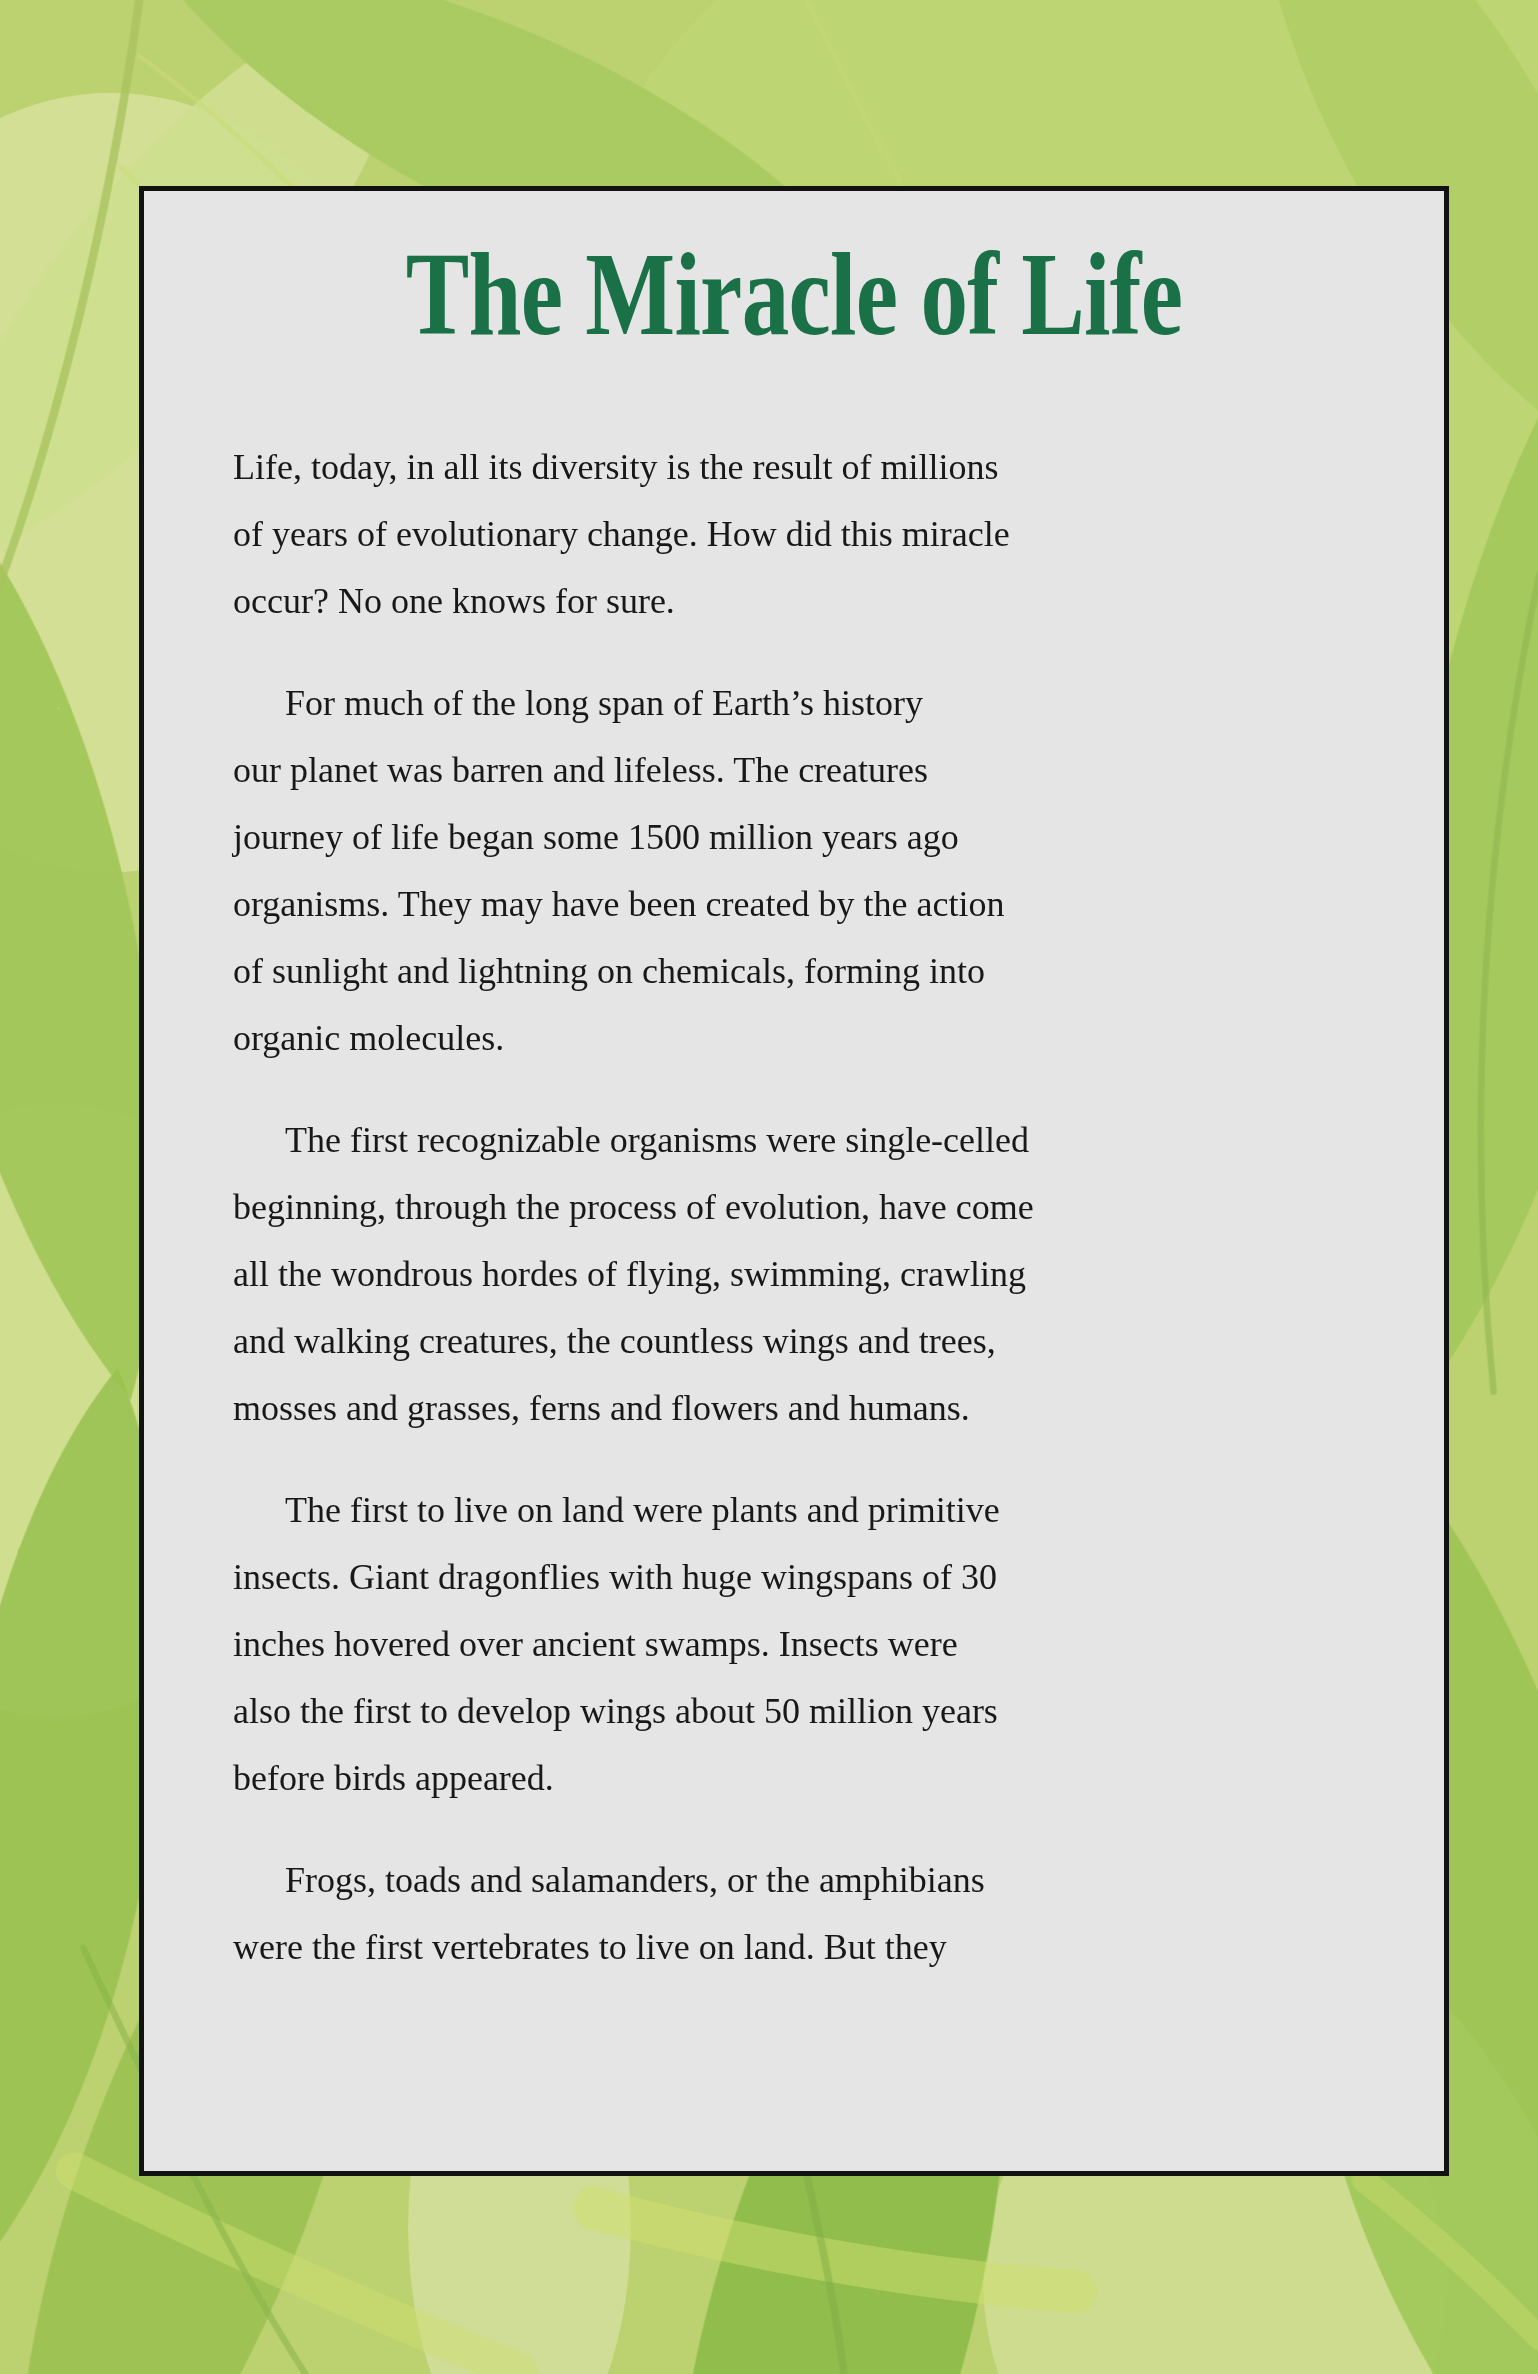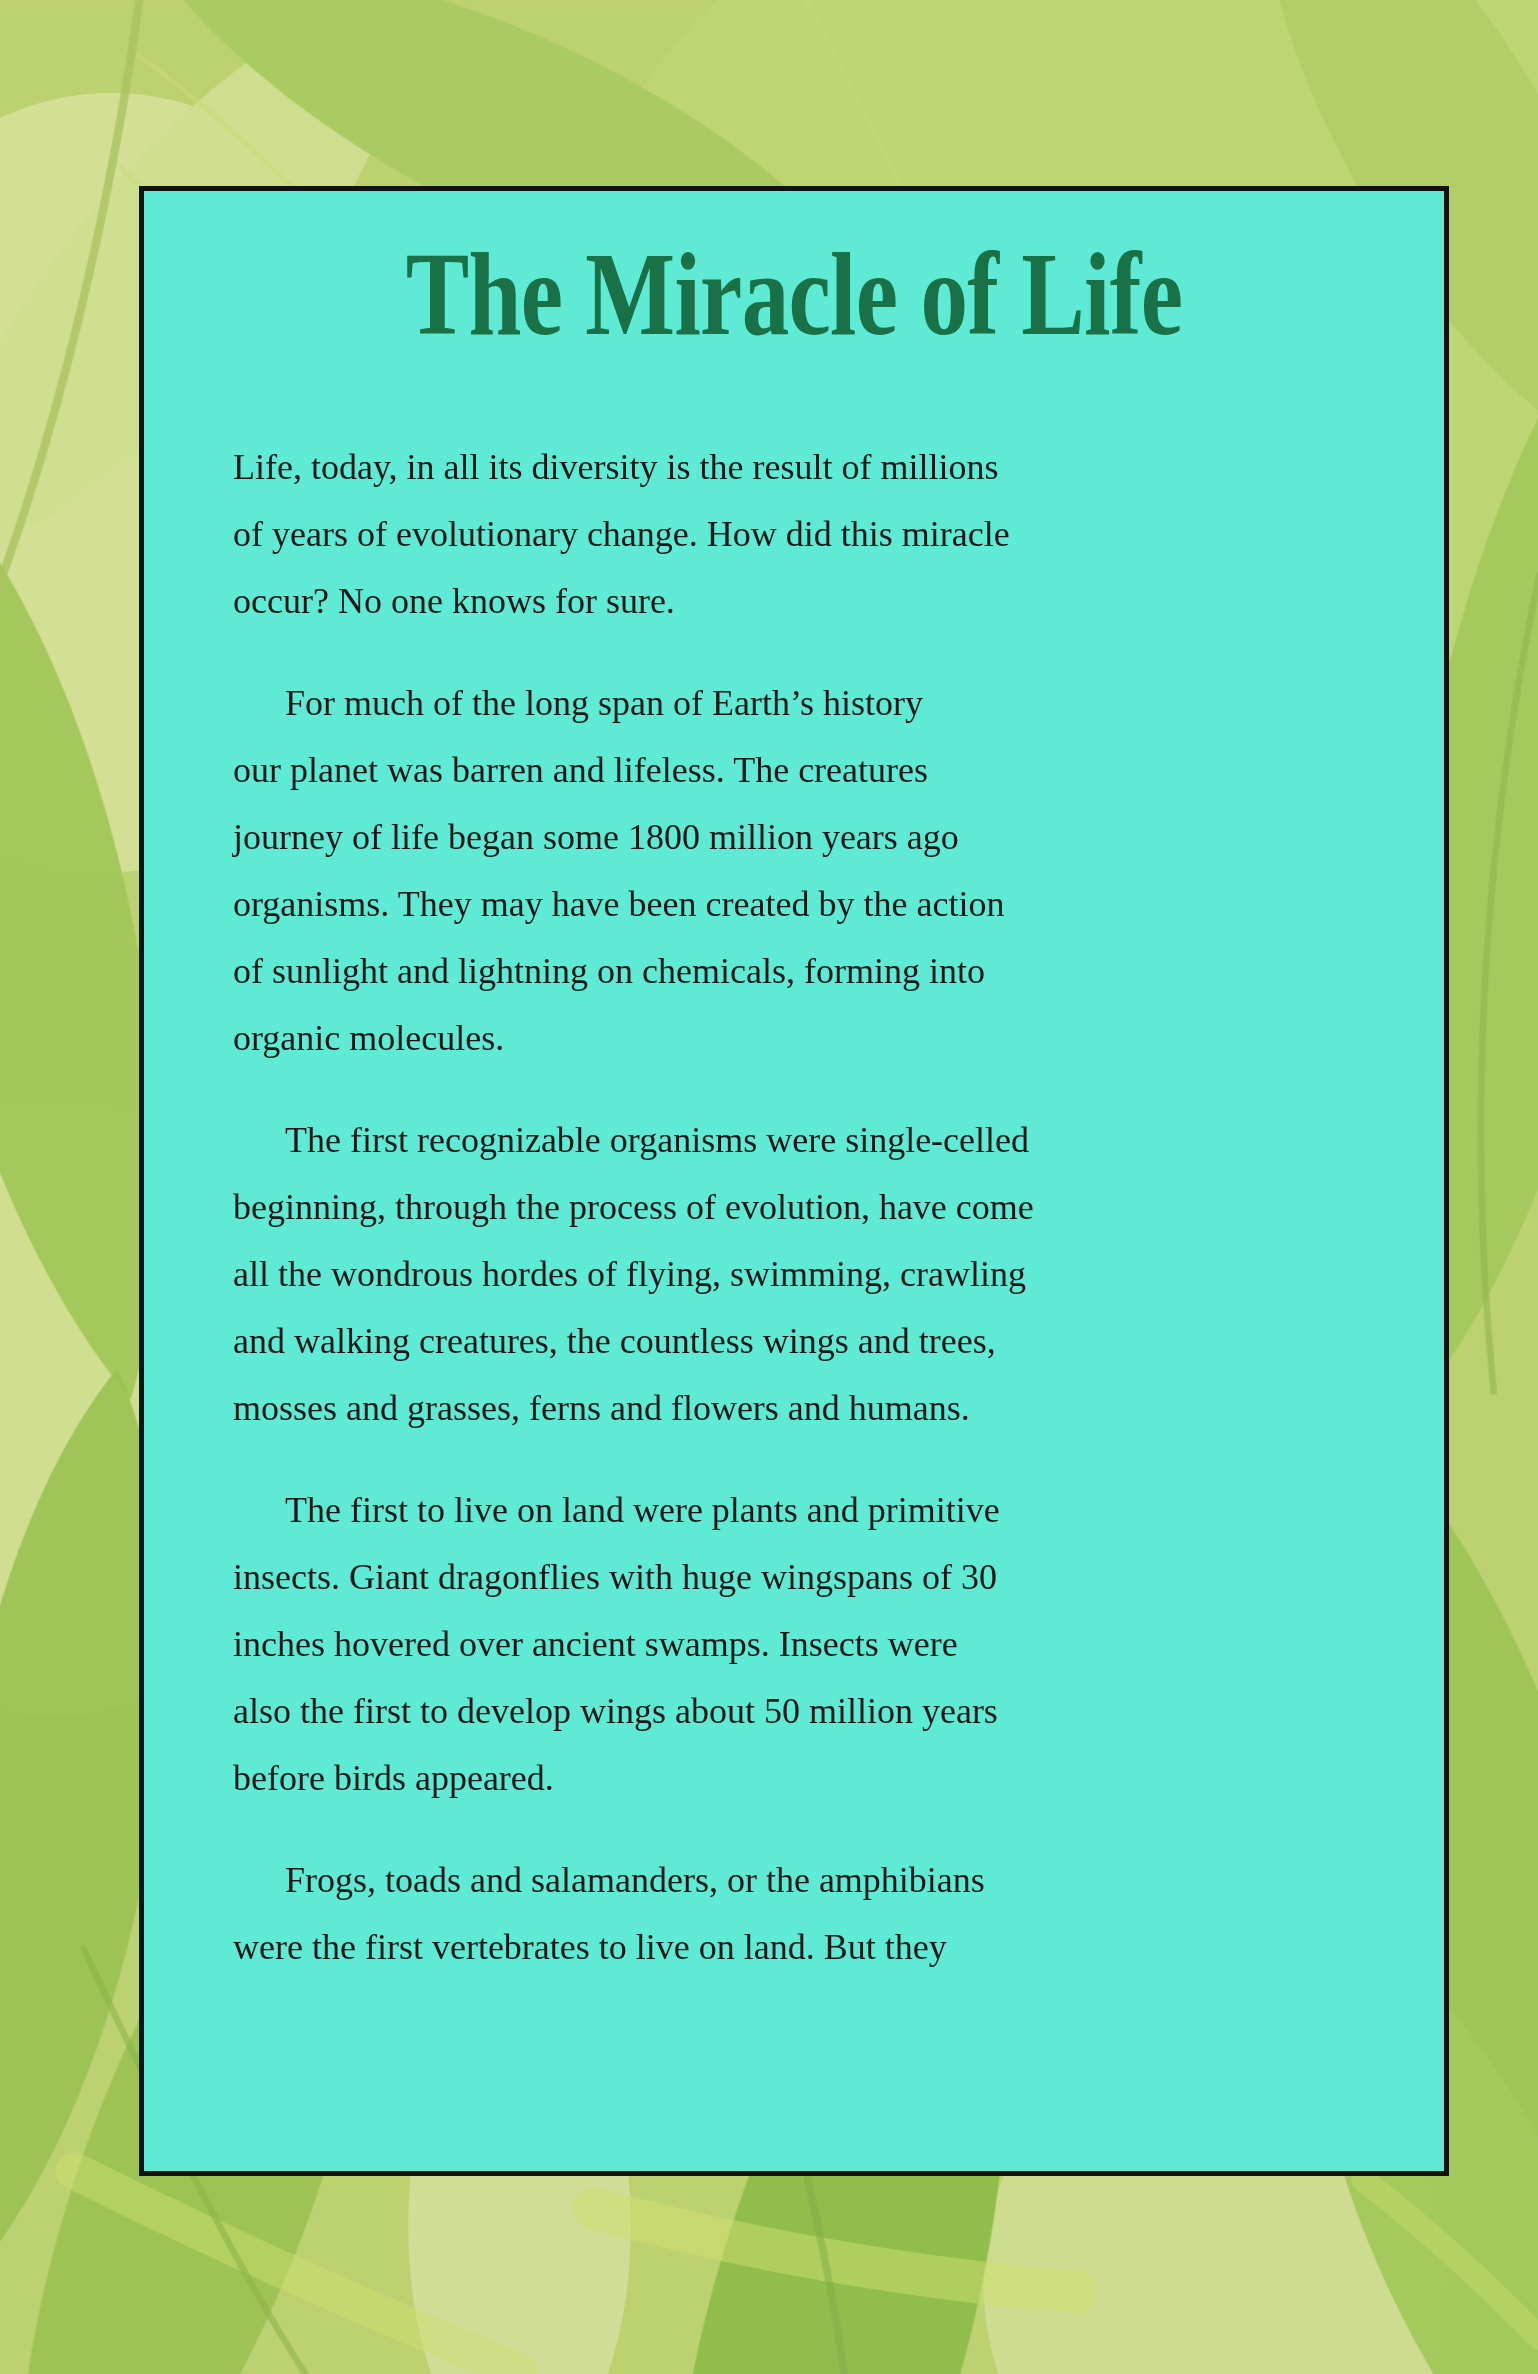--- a/index.html
+++ b/index.html
@@ -18,21 +18,21 @@
     width: 1539px; height: 2375px;
     display: block;
   }
   .page-box {
     position: absolute;
     left: 139px;
     top: 186px;
     width: 1310px;
     height: 1990px;
     box-sizing: border-box;
-    background: #5eead4;
+    background: #e5e5e5;
     border: 5.6px solid #121212;
   }
   .page-title {
     margin: 43px 0 0 0;
     line-height: 121px;
     font-size: 119px;
     font-weight: 700;
     text-align: center;
     color: #1a7147;
     transform: scaleX(0.80);
@@ -111,21 +111,21 @@
   <section class="content">
     <p class="para">
       <span class="line">Life, today, in all its diversity is the result of millions</span>
       <span class="line">of years of evolutionary change. How did this miracle</span>
       <span class="line">occur? No one knows for sure.</span>
     </p>
 
     <p class="para">
       <span class="line indent">For much of the long span of Earth’s history</span>
       <span class="line">our planet was barren and lifeless. The creatures</span>
-      <span class="line">journey of life began some 1800 million years ago</span>
+      <span class="line">journey of life began some 1500 million years ago</span>
       <span class="line">organisms. They may have been created by the action</span>
       <span class="line">of sunlight and lightning on chemicals, forming into</span>
       <span class="line">organic molecules.</span>
     </p>
 
     <p class="para">
       <span class="line indent">The first recognizable organisms were single-celled</span>
       <span class="line">beginning, through the process of evolution, have come</span>
       <span class="line">all the wondrous hordes of flying, swimming, crawling</span>
       <span class="line">and walking creatures, the countless wings and trees,</span>

